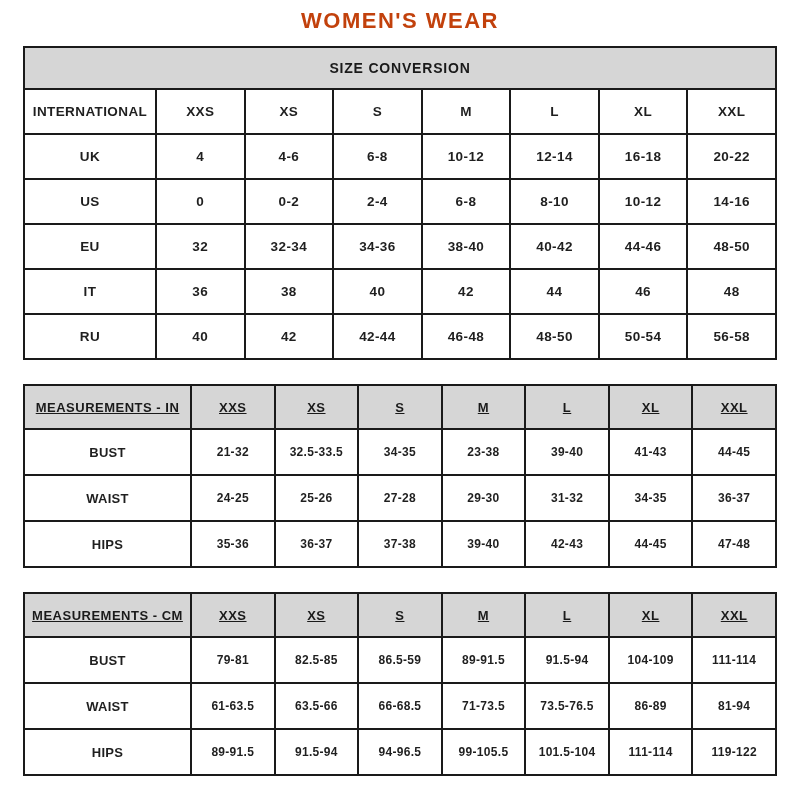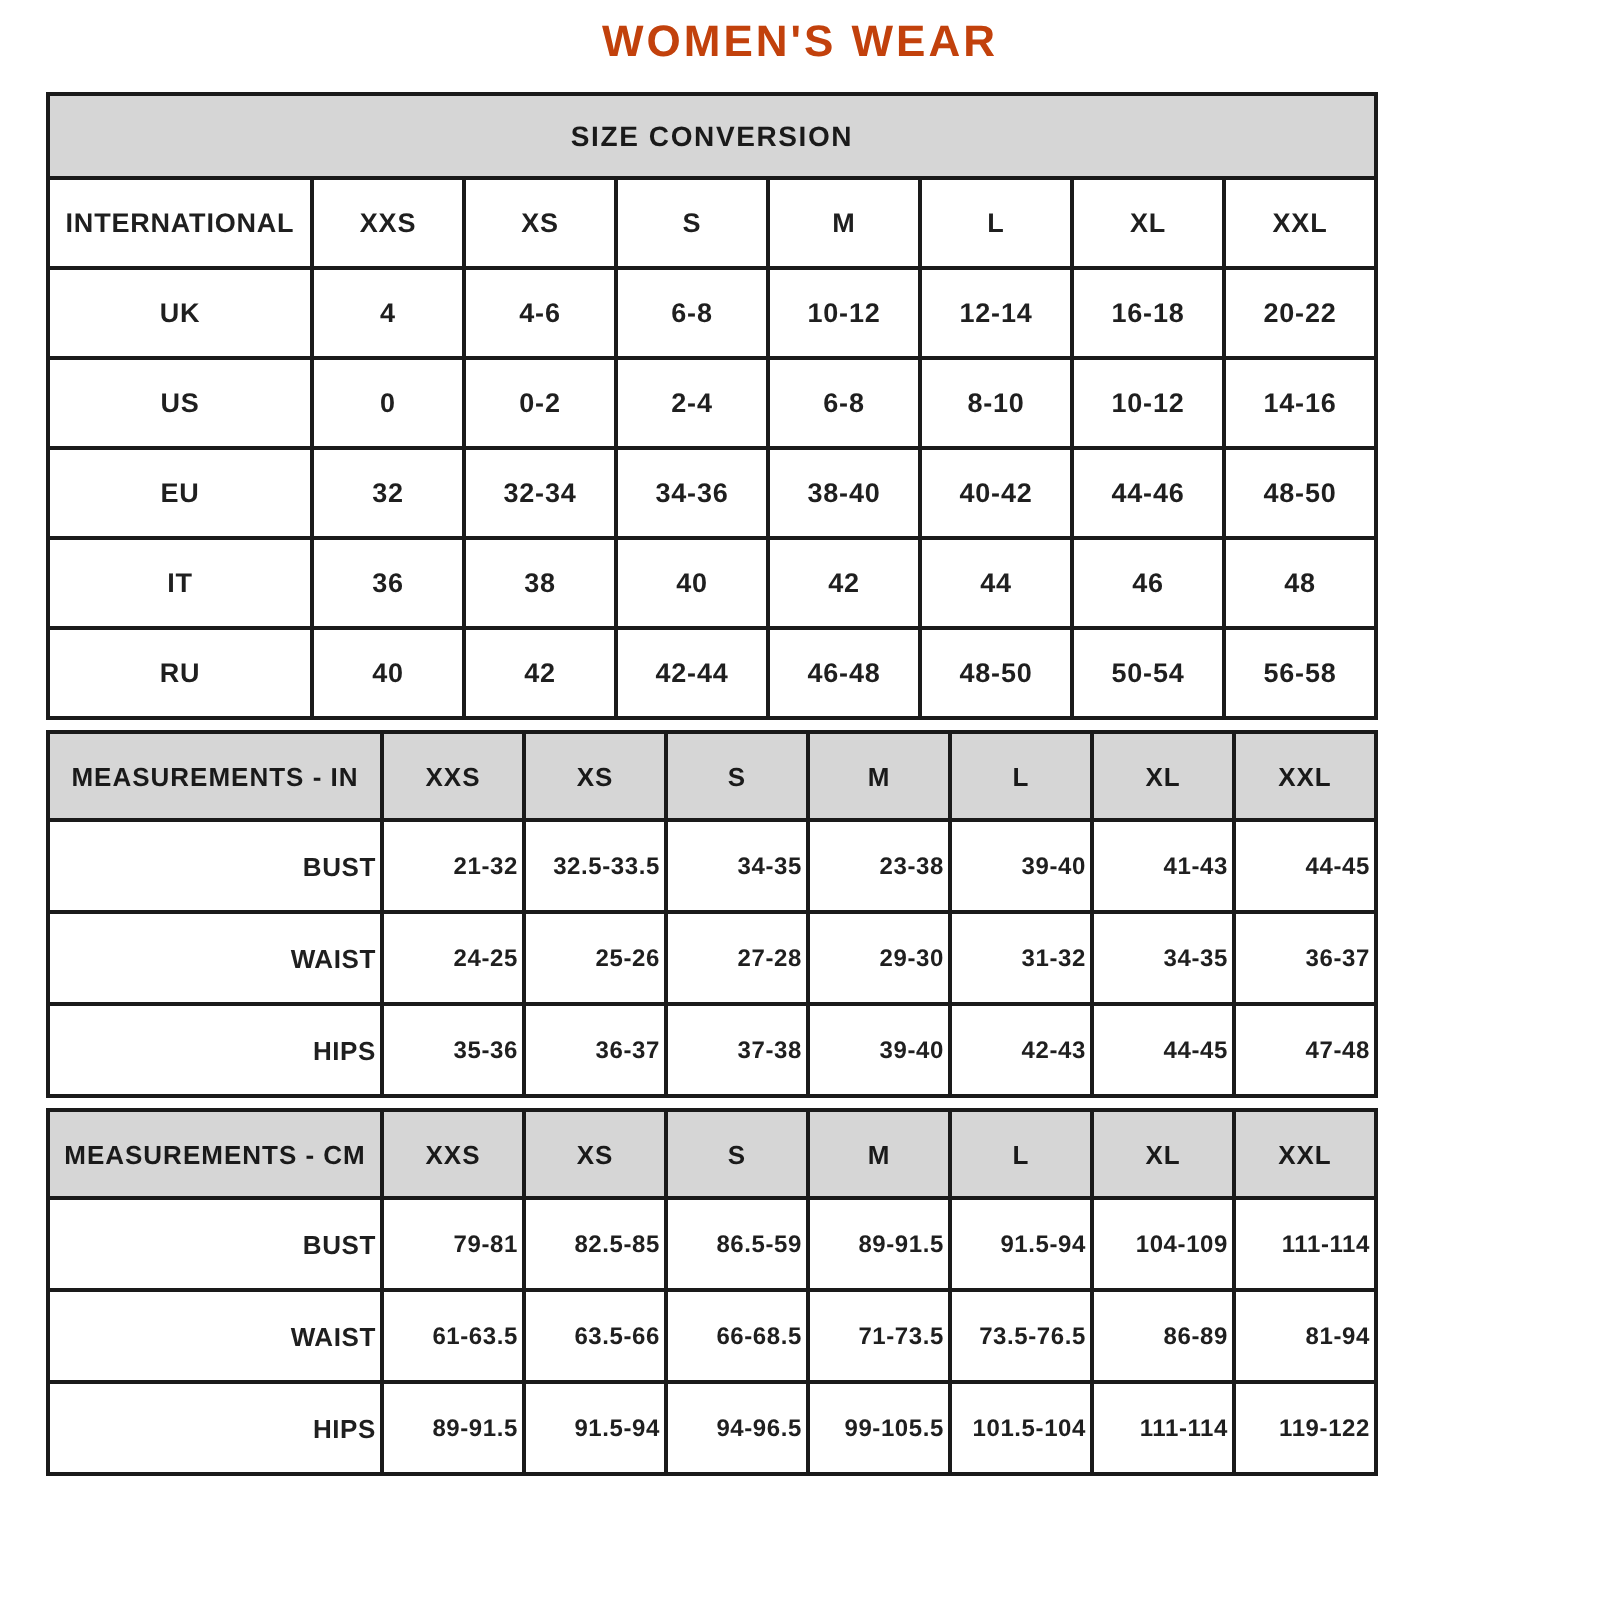--- a/index.html
+++ b/index.html
@@ -21,23 +21,23 @@
     text-align: center;
     font-size: 22px;
     font-weight: 600;
     letter-spacing: 1.5px;
     color: #c2410c;
     margin: 0 0 12px 0;
     line-height: 26px;
   }
   table.tbl {
     border-collapse: collapse;
-    width: 666px;
+    width: 754px;
     table-layout: fixed;
-    margin: 0 0 5px 0;
+    margin: 0 0 24px 0;
   }
   .tbl th, .tbl td {
     border: 2px solid #1a1a1a;
     text-align: center;
     vertical-align: middle;
     padding: 0 2px;
     overflow: hidden;
     white-space: nowrap;
   }
   
@@ -57,28 +57,28 @@
     letter-spacing: 0.4px;
   }
   
   .meas .headrow td {
     height: 42px;
     background: #d6d6d6;
     font-size: 13px;
     font-weight: 700;
     letter-spacing: 0.5px;
     color: #1a1a1a;
+    text-decoration: underline;
   }
   .meas .datarow td {
     height: 44px;
     background: #ffffff;
     font-size: 12px;
     font-weight: 600;
     letter-spacing: 0.3px;
-    text-align: right;
   }
   .meas .datarow td.rowlabel {
     font-size: 13px;
   }
 </style>
 </head>
 <body>
 
 <div class="page">
 

